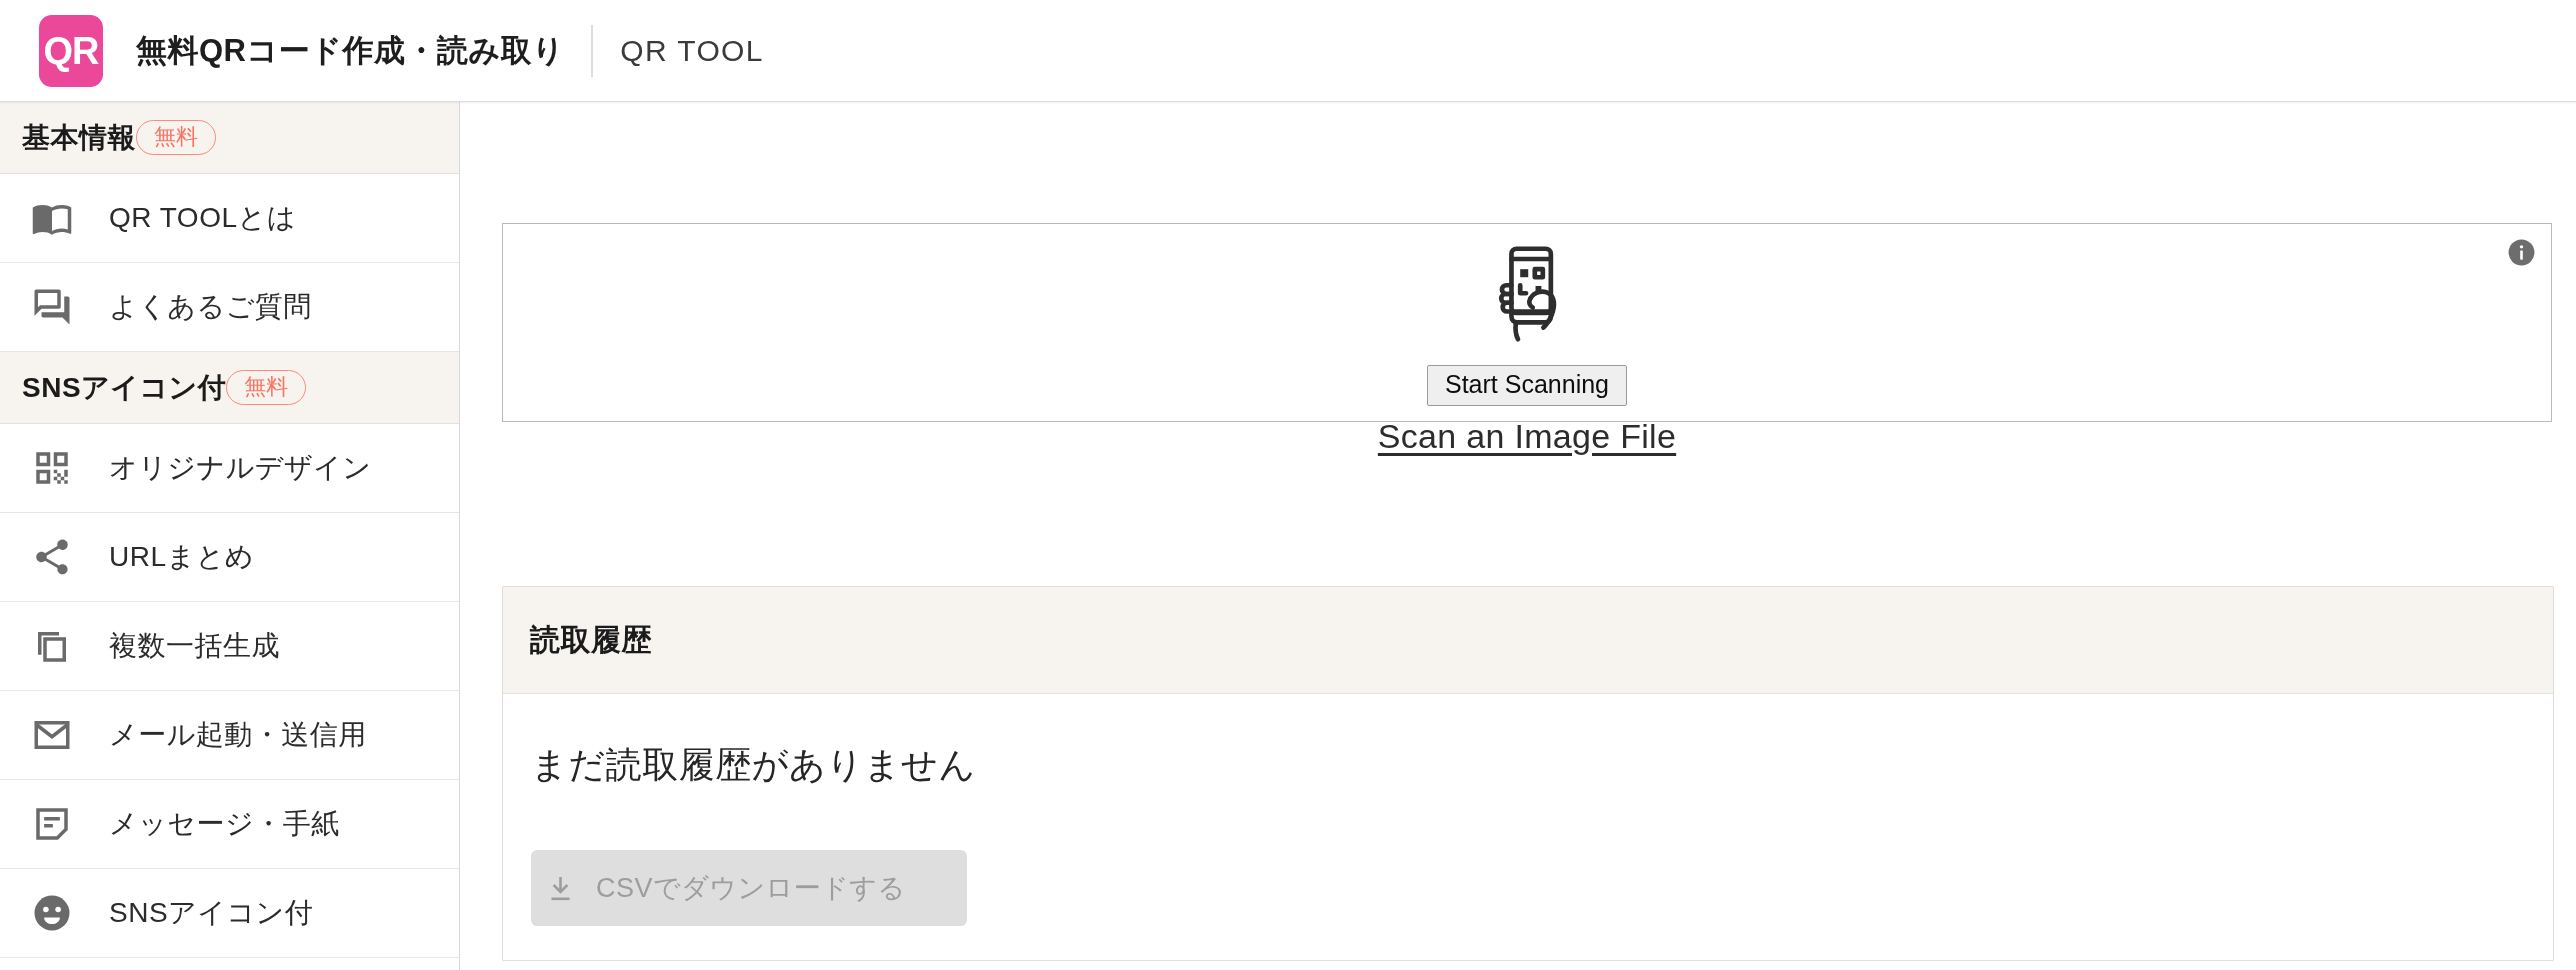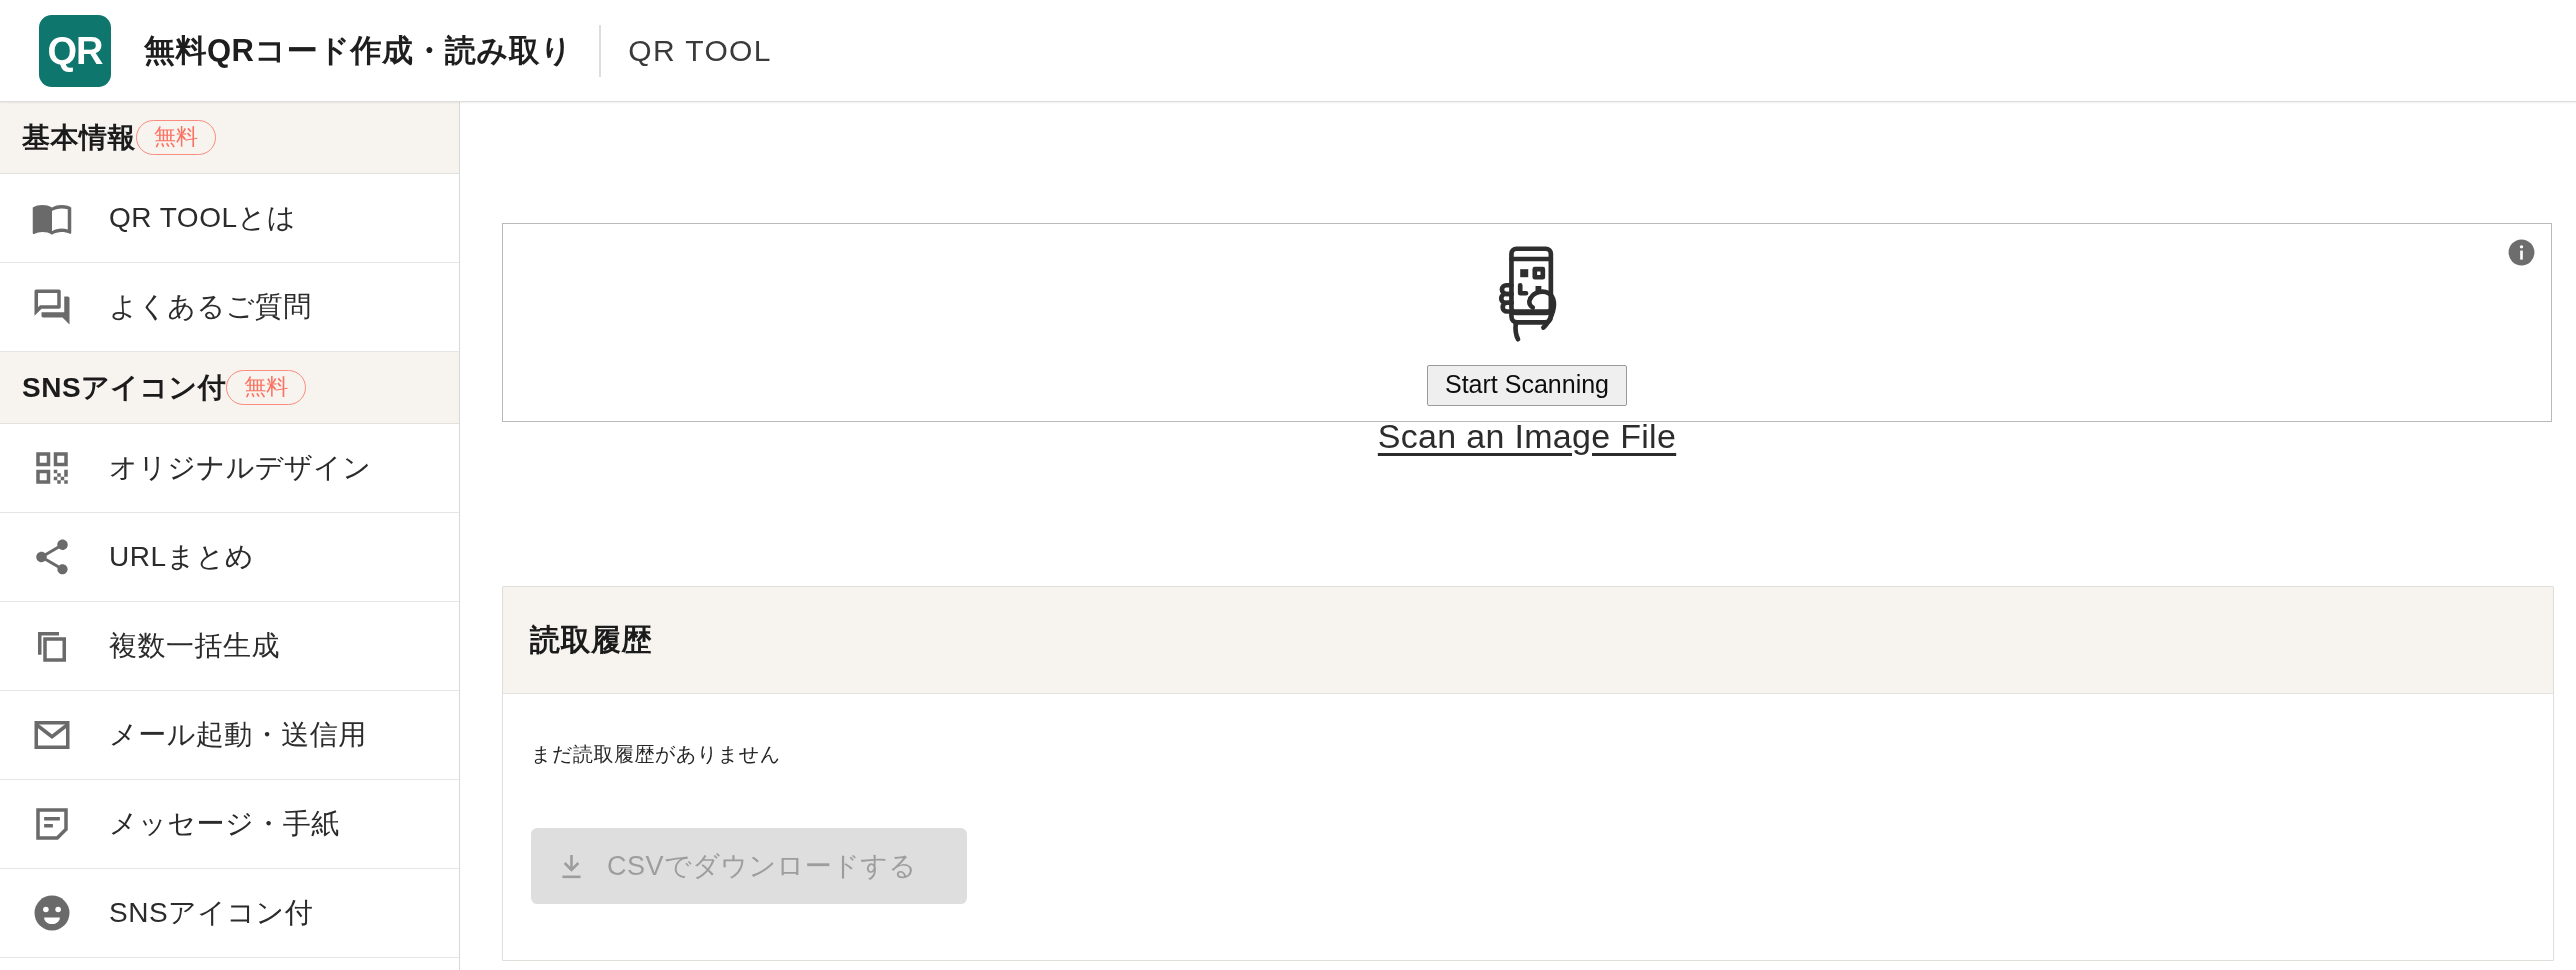--- a/index.html
+++ b/index.html
@@ -19,23 +19,23 @@
     width: 2576px;
     height: 102px;
     background: #ffffff;
     border-bottom: 0.9px solid #dcdcdc;
     box-shadow: 0 0.9px 2.7px rgba(0,0,0,0.12);
     display: flex;
     align-items: center;
     z-index: 20;
   }
   .logo {
-    width: 72px; height: 72px;
+    width: 64px; height: 72px;
     margin-left: 39px;
-    background: #0f766e;
+    background: #ec4899;
     border-radius: 12.7px;
     display: flex;
     align-items: center;
     justify-content: center;
     color: #ffffff;
     font-size: 38px;
     font-weight: 700;
     letter-spacing: -0.9px;
     line-height: 1;
   }
@@ -203,37 +203,37 @@
     padding-left: 27px;
   }
   .history-title {
     font-size: 30px;
     font-weight: 700;
     color: #1b1b1b;
     letter-spacing: 0.5px;
   }
   .history-empty {
     margin: 47px 0 16px 28px;
-    font-size: 20px;
+    font-size: 36px;
     color: #262626;
     letter-spacing: 0.5px;
   }
   .csv-button {
     margin: 60px 0 12px 28px;
     width: 436px;
     height: 76px;
     background: #dedede;
     border: none;
     border-radius: 6.3px;
     display: flex;
     align-items: center;
     color: #9d9d9d;
     font-size: 27px;
     font-family: "Liberation Sans", sans-serif;
-    padding-left: 25px;
+    padding-left: 14px;
     letter-spacing: 0.5px;
     cursor: default;
   }
   .csv-icon { width: 31px; height: 31px; margin-right: 20px; color: #9d9d9d; flex: 0 0 31px; }
   .csv-icon svg { width: 31px; height: 31px; display: block; }
 </style>
 </head>
 <body>
 
 <div class="header">

